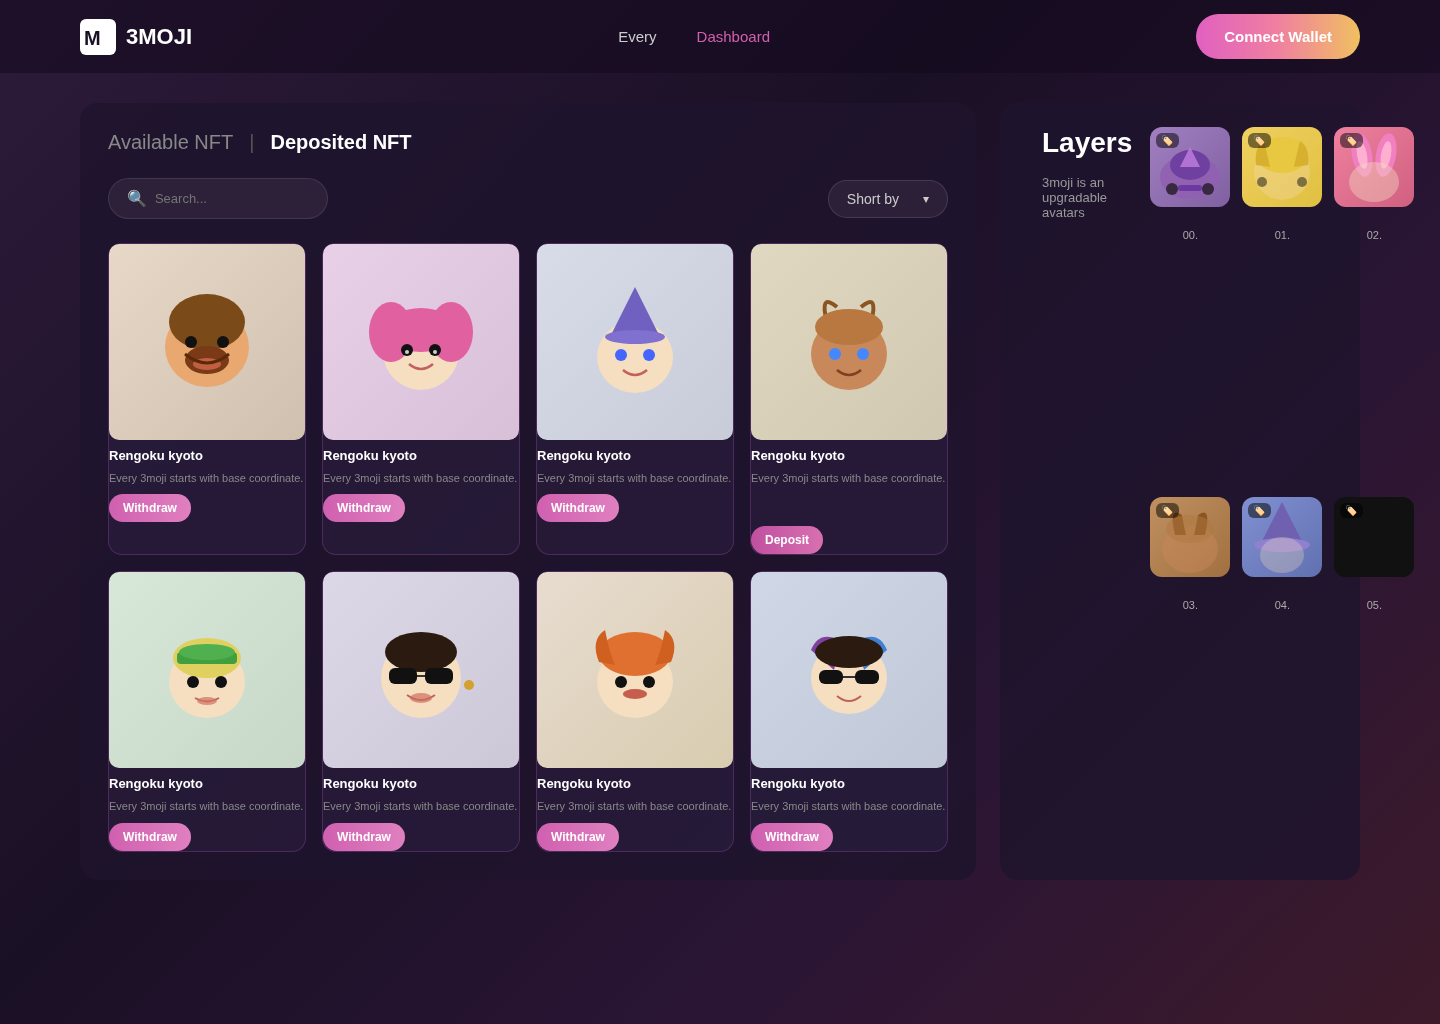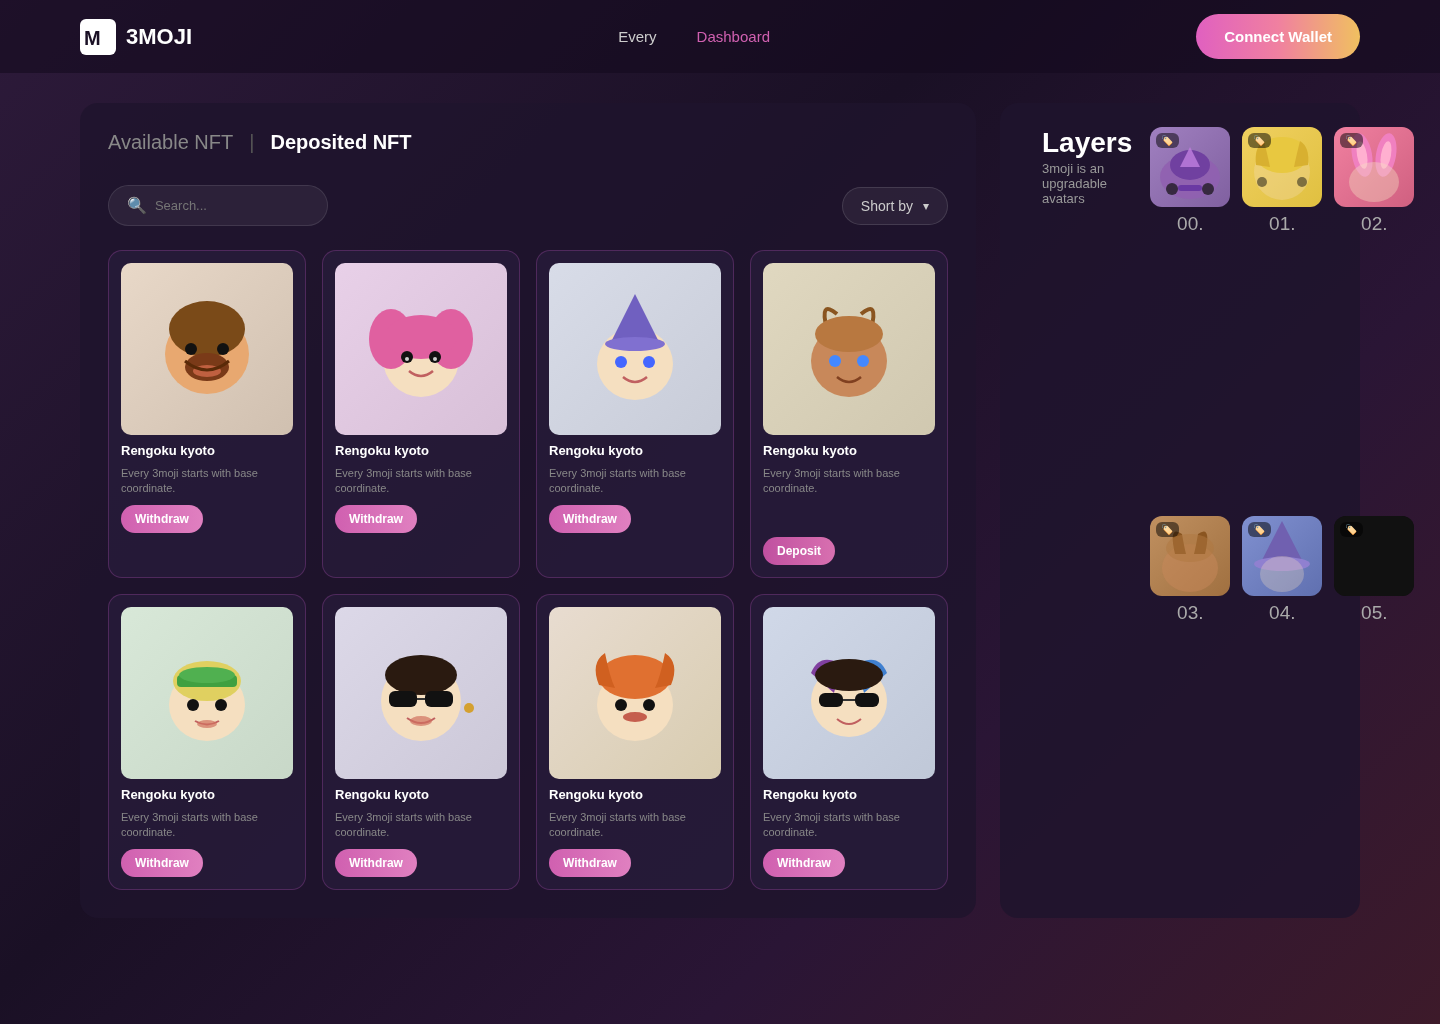--- a/index.html
+++ b/index.html
@@ -73,21 +73,21 @@
       flex: 1;
       background: rgba(30, 20, 45, 0.85);
       border-radius: 18px;
       padding: 28px;
     }
 
     .tabs {
       display: flex;
       align-items: center;
       gap: 16px;
-      margin-bottom: 31px;
+      margin-bottom: 24px;
     }
 
     .tab {
       font-size: 20px;
       color: #888;
       cursor: pointer;
     }
 
     .tab.active {
       color: #fff;
@@ -127,21 +127,21 @@
     }
 
     .search-icon {
       color: #aaa;
       font-size: 16px;
     }
 
     .sort-box {
       display: flex;
       align-items: center;
-      gap: 10px;
+      gap: 24px;
       background: rgba(255,255,255,0.06);
       border: 1px solid rgba(255,255,255,0.12);
       border-radius: 24px;
       padding: 10px 18px;
       cursor: pointer;
       font-size: 14px;
       color: #ccc;
     }
 
     .sort-box span.chevron {
@@ -152,21 +152,21 @@
     .nft-grid {
       display: grid;
       grid-template-columns: repeat(4, 1fr);
       gap: 16px;
     }
 
     .nft-card {
       background: rgba(40, 28, 60, 0.7);
       border: 1.5px solid rgba(180, 80, 180, 0.3);
       border-radius: 14px;
-      padding: 12px;
+      padding: 0;
       display: flex;
       flex-direction: column;
       gap: 8px;
     }
 
     .nft-img-wrap {
       width: 100%;
       aspect-ratio: 1;
       border-radius: 10px;
       overflow: hidden;
@@ -233,21 +233,21 @@
 
     .layers-title {
       font-size: 28px;
       font-weight: 800;
       color: #fff;
     }
 
     .layers-subtitle {
       font-size: 13px;
       color: #999;
-      margin-top: 2px;
+      margin-top: 16px;
     }
 
     .layers-grid {
       display: grid;
       grid-template-columns: repeat(3, 1fr);
       gap: 12px;
     }
 
     .layer-item {
       display: flex;
@@ -262,22 +262,23 @@
       border-radius: 12px;
       overflow: hidden;
       display: flex;
       align-items: center;
       justify-content: center;
       font-size: 36px;
       position: relative;
     }
 
     .layer-label {
-      font-size: 19px;
+      font-size: 11px;
       color: #aaa;
+      margin-top: 16px;
     }
 
     .layer-tag {
       position: absolute;
       top: 6px;
       left: 6px;
       background: rgba(0,0,0,0.5);
       border-radius: 6px;
       padding: 2px 5px;
       font-size: 10px;

